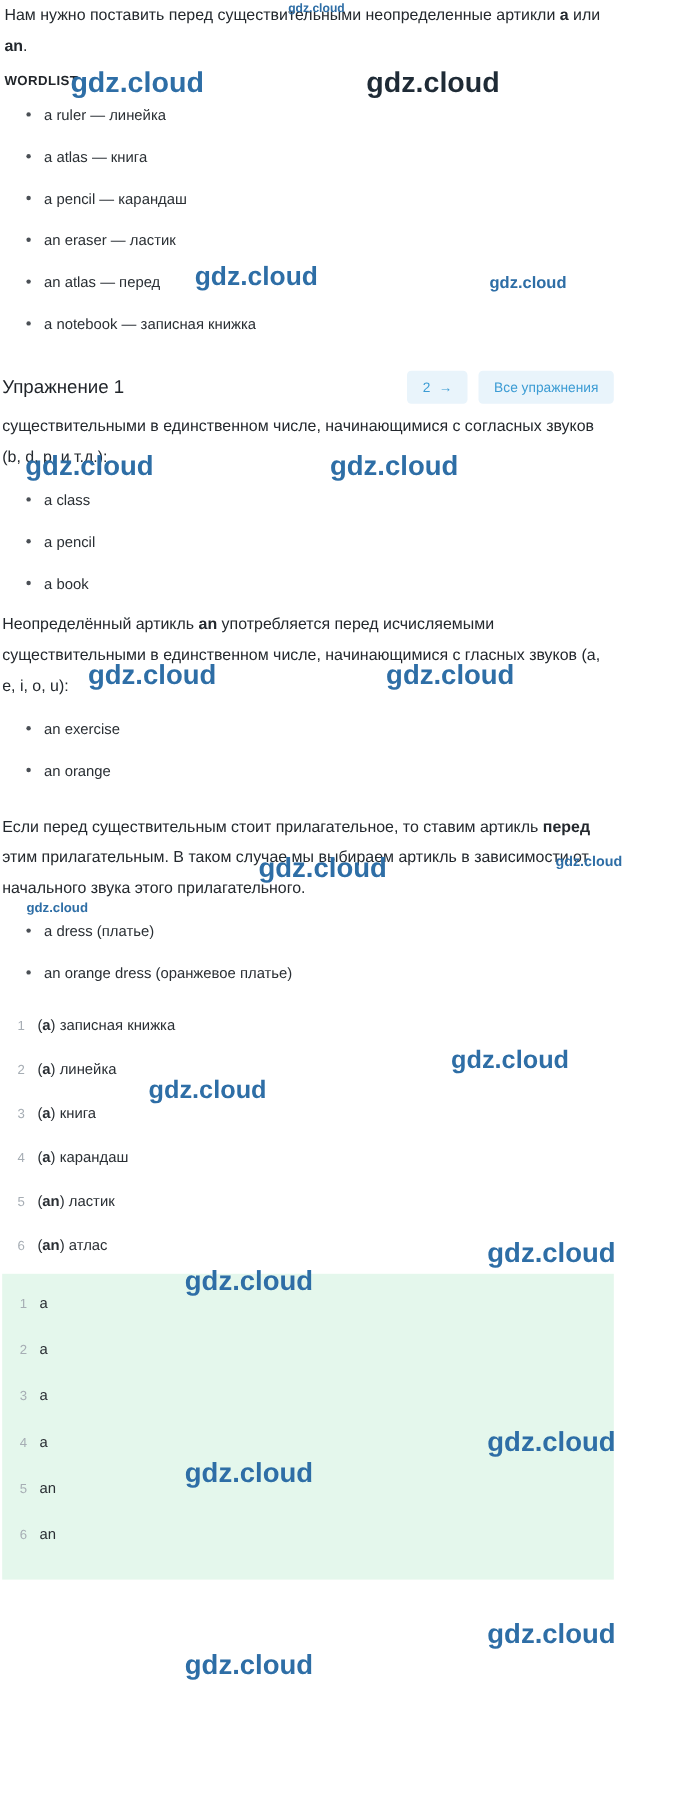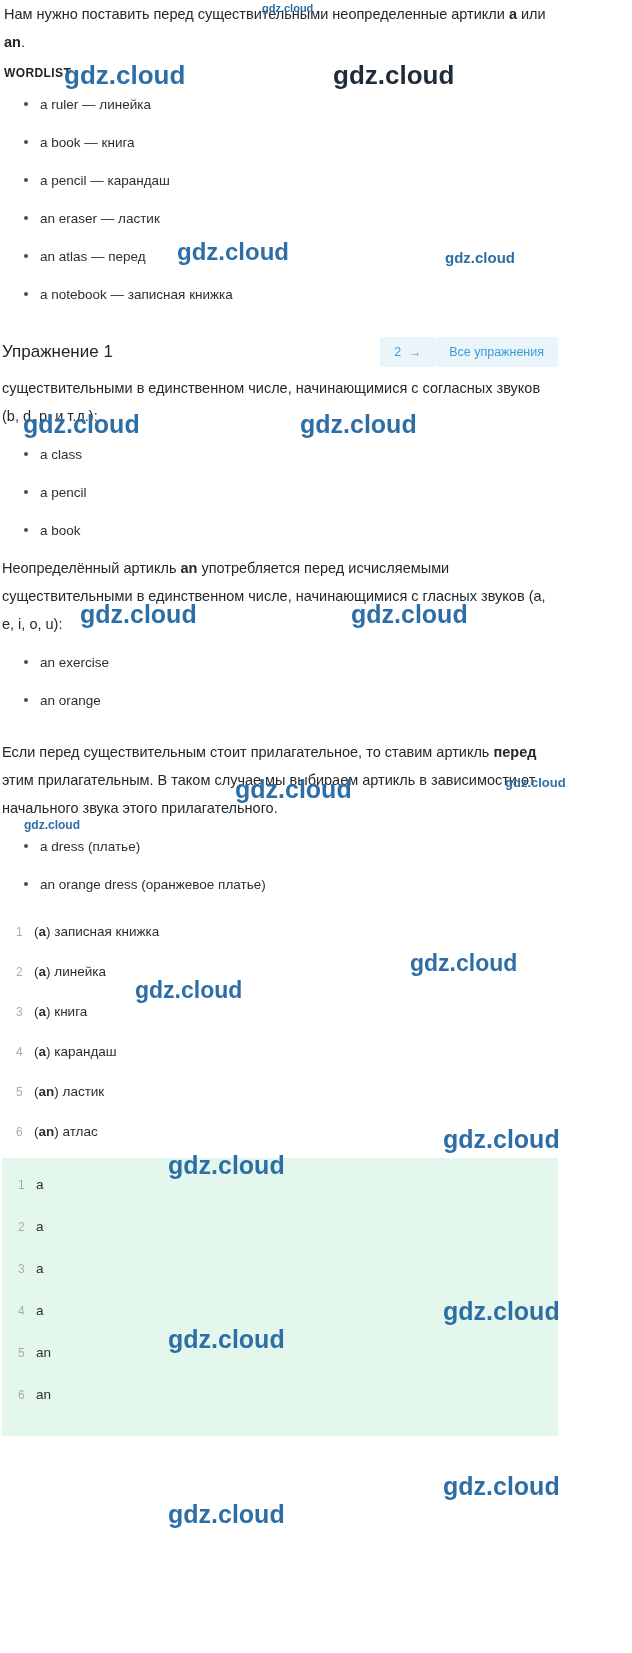--- a/index.html
+++ b/index.html
@@ -91,20 +91,21 @@
   .all-btn {
     display: inline-flex;
     align-items: center;
     justify-content: center;
     background: #e9f4fb;
     color: #3c9cd4;
     border: none;
     border-radius: 4px;
     font-size: 12.5px;
     padding: 8px 14px;
+    margin-left: 10px;
     cursor: pointer;
     font-family: "Liberation Sans", sans-serif;
     white-space: nowrap;
   }
   .arrow-icon { font-size: 12px; line-height: 1; }
   .numbered {
     list-style: none;
     margin: 8px 0 0 0;
     padding: 0;
   }
@@ -165,21 +166,21 @@
 <div class="page">
 
   <p class="para top-para">
     <span>Нам нужно поставить перед существительными неопределенные артикли </span><b>a</b><span> или </span><b>an</b><span>.</span>
   </p>
 
   <div class="wordlist-title">WORDLIST</div>
 
   <ul class="bullets">
     <li>a ruler — линейка</li>
-    <li>a book — книга</li>
+    <li>a atlas — книга</li>
     <li>a pencil — карандаш</li>
     <li>an eraser — ластик</li>
     <li>an atlas — перед</li>
     <li>a notebook — записная книжка</li>
   </ul>
 
   <div class="exercise-header">
     <div class="exercise-title">Упражнение 1</div>
     <div class="header-spacer"></div>
     <button class="nav-btn">

